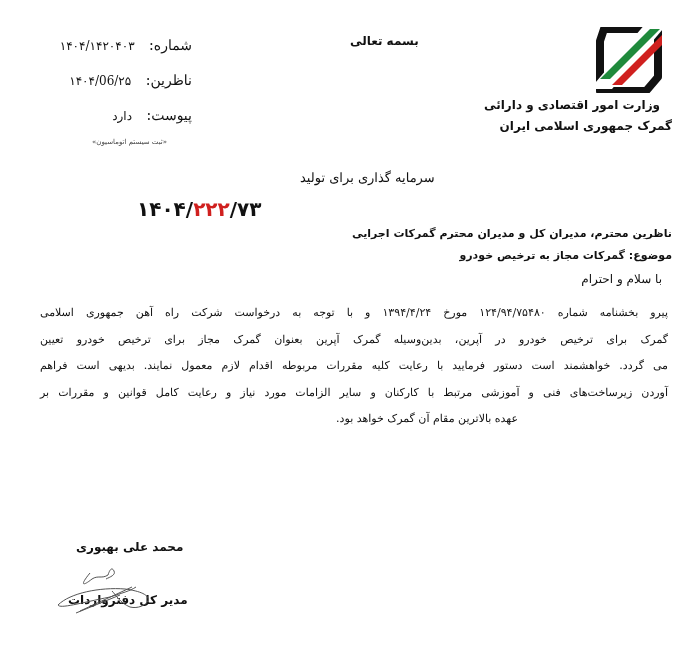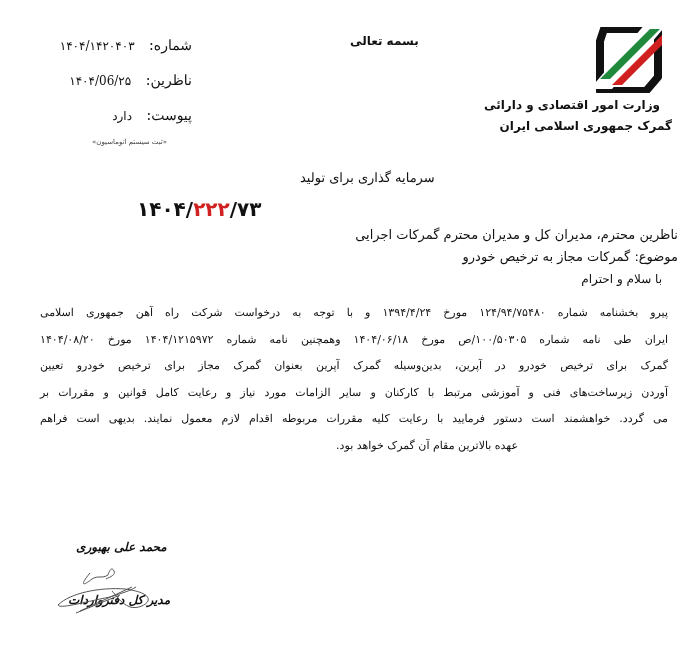--- a/index.html
+++ b/index.html
@@ -79,24 +79,24 @@
       font-weight: bold;
       font-size: 20px;
       direction: ltr;
       letter-spacing: 1px;
       margin-left: 21px;
     }
     .ref-number .red { color: #d0201f; }
 
     .addressee, .subject {
       position: absolute;
-      right: 22px;
-      direction: rtl;
-      font-weight: normal;
-      font-size: 13px;
+      right: 28px;
+      direction: rtl;
+      font-weight: bold;
+      font-size: 11px;
       white-space: nowrap;
     }
     .greeting {
       position: absolute;
       right: 38px;
       top: 272px;
       direction: rtl;
       font-family: "DejaVu Serif", serif;
       font-size: 12px;
     }
@@ -120,21 +120,20 @@
       white-space: nowrap;
     }
     .body-line.last { text-align-last: right; }
 
     .signer-name, .signer-title {
       position: absolute;
       direction: rtl;
       font-weight: bold;
       font-size: 12px;
       white-space: nowrap;
-      font-style: italic;
     }
     .signature {
       position: absolute;
       left: 50px;
       top: 565px;
       width: 120px;
       height: 60px;
     }
   </style>
 </head>
@@ -179,24 +178,23 @@
 
 <div class="addressee" style="top:227px;">ناظرین محترم، مدیران کل و مدیران محترم گمرکات اجرایی</div>
 <div class="subject" style="top:249px;">
   <span>موضوع:</span>
   <span>گمرکات مجاز به ترخیص خودرو</span>
 </div>
 <div class="greeting">با سلام و احترام</div>
 
 <div class="body-text">
   <span class="body-line">پیرو بخشنامه شماره ۱۲۴/۹۴/۷۵۴۸۰ مورخ ۱۳۹۴/۴/۲۴ و با توجه به درخواست شرکت راه آهن جمهوری اسلامی</span>
-  <span class="body-line">ایران طی نامه شماره ۱۰۰/۵۰۳۰۵/ص مورخ ۱۴۰۴/۰۶/۱۸ وهمچنین نامه شماره ۱۴۰۴/۱۲۱۵۹۷۲ مورخ ۱۴۰۴/۰۸/۲۰</span>
   <span class="body-line">گمرک برای ترخیص خودرو در آپرین، بدین‌وسیله گمرک آپرین بعنوان گمرک مجاز برای ترخیص خودرو تعیین</span>
+  <span class="body-line">می گردد. خواهشمند است دستور فرمایید با رعایت کلیه مقررات مربوطه اقدام لازم معمول نمایند. بدیهی است فراهم</span>
   <span class="body-line">آوردن زیرساخت‌های فنی و آموزشی مرتبط با کارکنان و سایر الزامات مورد نیاز و رعایت کامل قوانین و مقررات بر</span>
-  <span class="body-line">می گردد. خواهشمند است دستور فرمایید با رعایت کلیه مقررات مربوطه اقدام لازم معمول نمایند. بدیهی است فراهم</span>
   <span class="body-line last" style="padding-right:150px;">عهده بالاترین مقام آن گمرک خواهد بود.</span>
 </div>
 
 <div class="signer-name" style="left:76px; top:540px;">محمد علی بهبوری</div>
 <div class="signer-title" style="left:68px; top:556px;margin-top:37px;">مدیر کل دفترواردات</div>
 <div class="signature">
   <svg width="120" height="60" viewBox="0 0 120 60" fill="none" stroke="#555" stroke-width="1">
     <path d="M40 8 C30 20, 32 22, 42 14 C48 10, 52 14, 58 10 C60 4, 62 2, 64 6 C66 10, 60 12, 56 14"></path>
     <path d="M8 40 C20 28, 50 22, 75 24 C90 26, 100 30, 98 36 C96 40, 88 44, 80 42 C70 38, 66 30, 62 26"></path>
     <path d="M8 40 C10 44, 30 38, 60 32 C72 28, 80 26, 86 22"></path>

